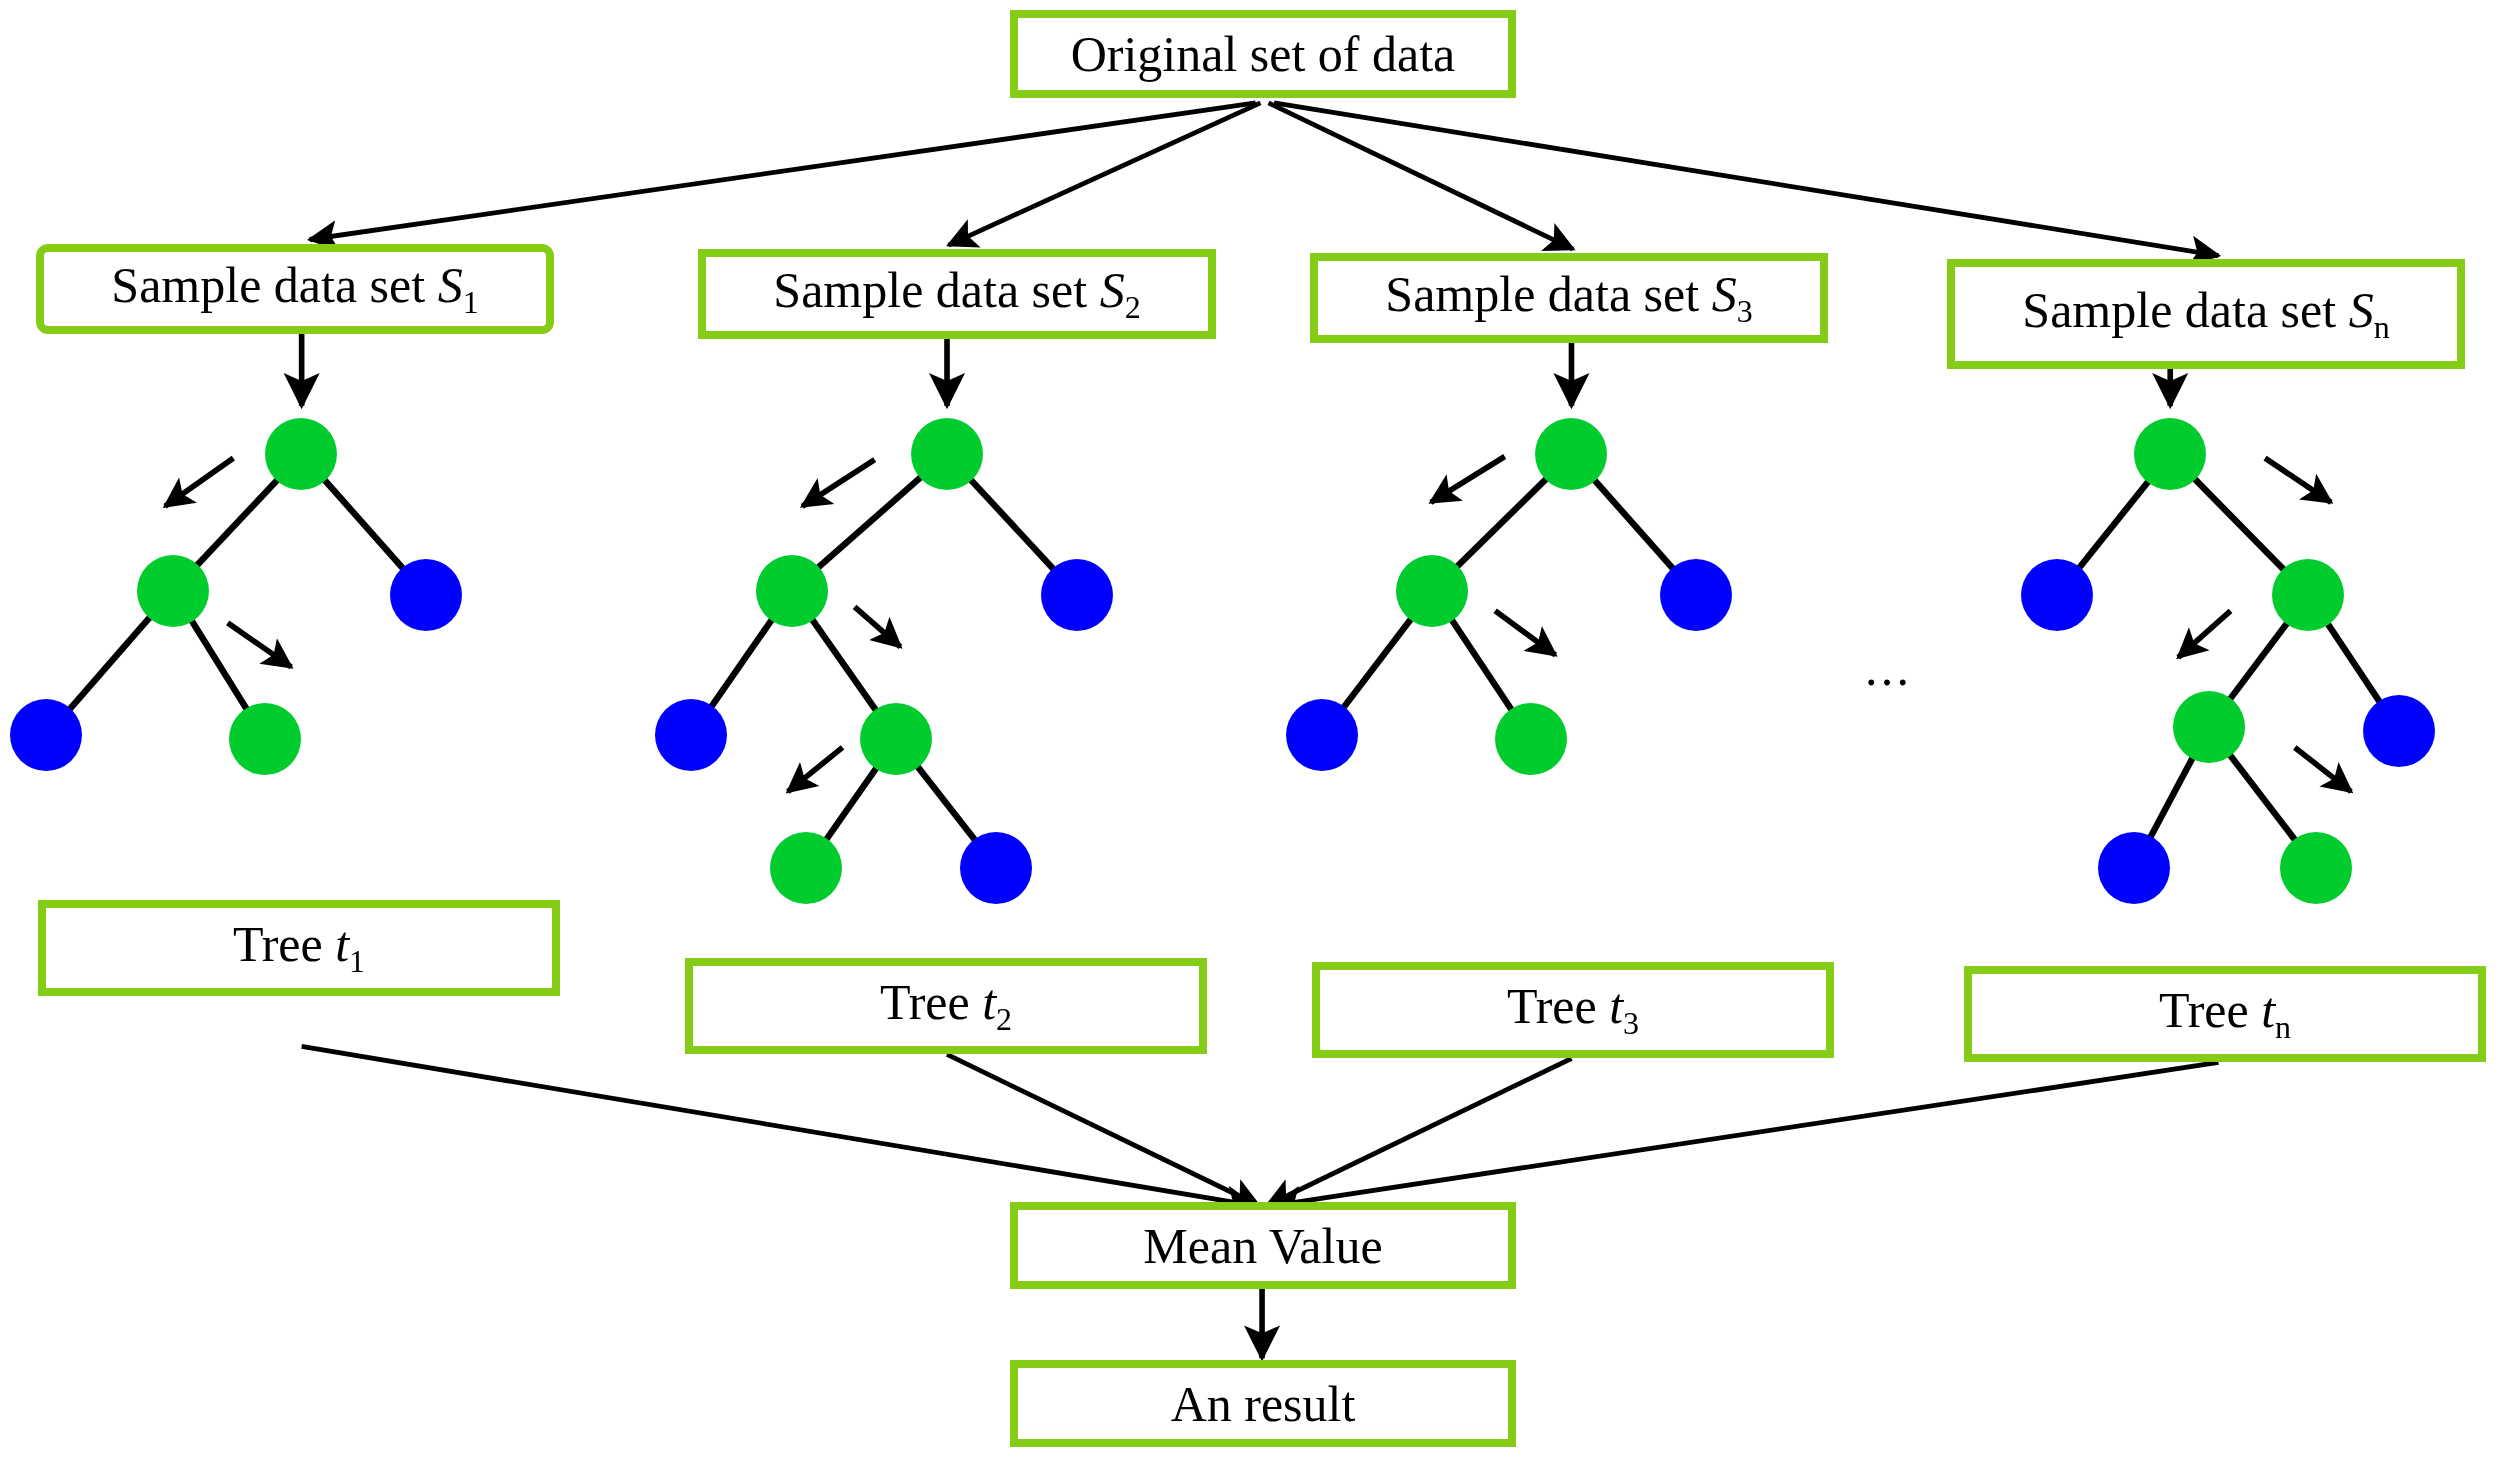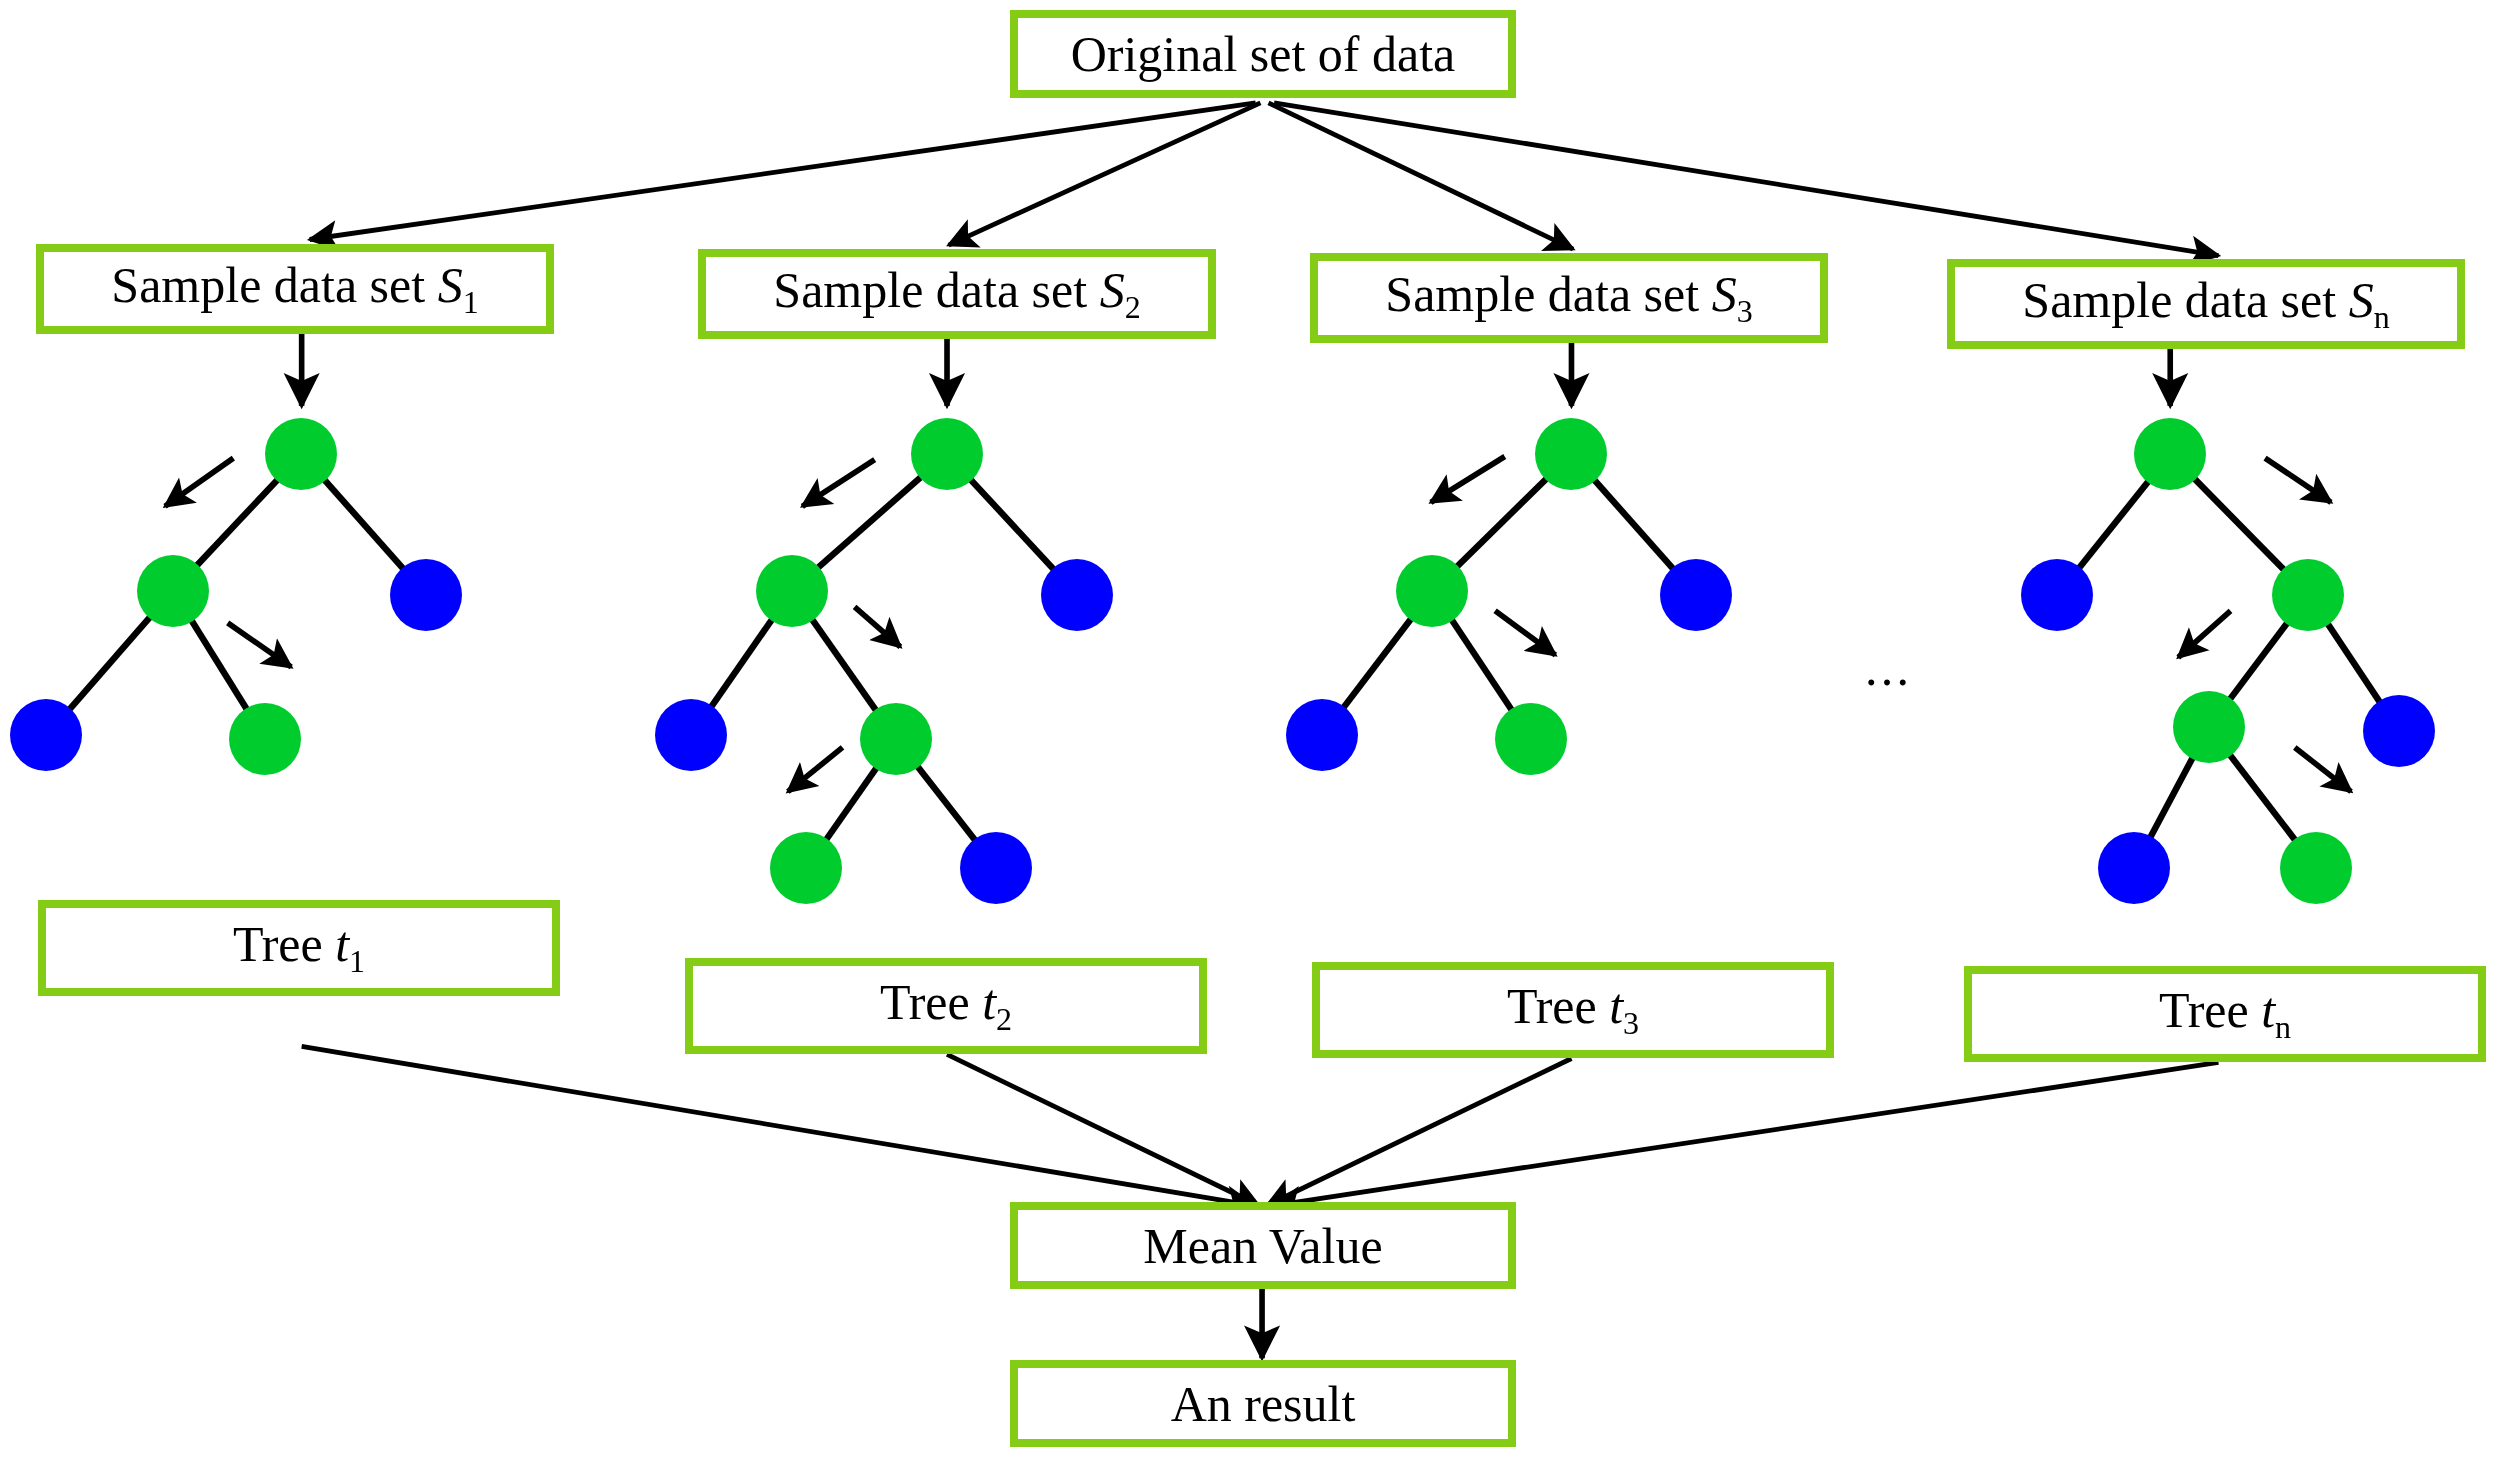--- a/index.html
+++ b/index.html
@@ -86,30 +86,30 @@
 
     <g stroke="#000" stroke-width="7" fill="none">
       <line x1="1570" y1="1602" x2="1570" y2="1690" marker-end="url(#ah)"></line>
     </g>
   </svg>
 
   <div class="box" style="left:1010px;top:9.6px;width:506px;height:88px;">
     <span class="lbl">Original set of data</span>
   </div>
 
-  <div class="box" style="left:36px;top:244px;width:518px;height:90px;">
+  <div class="box" style="left:36px;top:244px;width:518px;height:90px;border-radius:12px;">
     <span class="lbl">Sample data set <span class="mathvar">S</span><span class="sub">1</span></span>
   </div>
   <div class="box" style="left:674px;top:249px;width:518px;height:90px;margin-left:24px;">
     <span class="lbl">Sample data set <span class="mathvar">S</span><span class="sub">2</span></span>
   </div>
   <div class="box" style="left:1310px;top:253px;width:518px;height:90px;">
     <span class="lbl">Sample data set <span class="mathvar">S</span><span class="sub">3</span></span>
   </div>
-  <div class="box" style="left:1947px;top:259px;width:518px;height:90px;">
+  <div class="box" style="left:1947px;top:259px;width:518px;height:110px;">
     <span class="lbl">Sample data set <span class="mathvar">S</span><span class="sub">n</span></span>
   </div>
 
   <div id="nodes">
       <div class="node" style="left: 265px; top: 418px; width: 72px; height: 72px; background: rgb(0, 204, 46);"></div>
       <div class="node" style="left: 137px; top: 555px; width: 72px; height: 72px; background: rgb(0, 204, 46);"></div>
       <div class="node" style="left: 390px; top: 559px; width: 72px; height: 72px; background: rgb(0, 0, 255);"></div>
       <div class="node" style="left: 10.4px; top: 699px; width: 72px; height: 72px; background: rgb(0, 0, 255);"></div>
       <div class="node" style="left: 229px; top: 703px; width: 72px; height: 72px; background: rgb(0, 204, 46);"></div>
       <div class="node" style="left: 911px; top: 418px; width: 72px; height: 72px; background: rgb(0, 204, 46);"></div>

